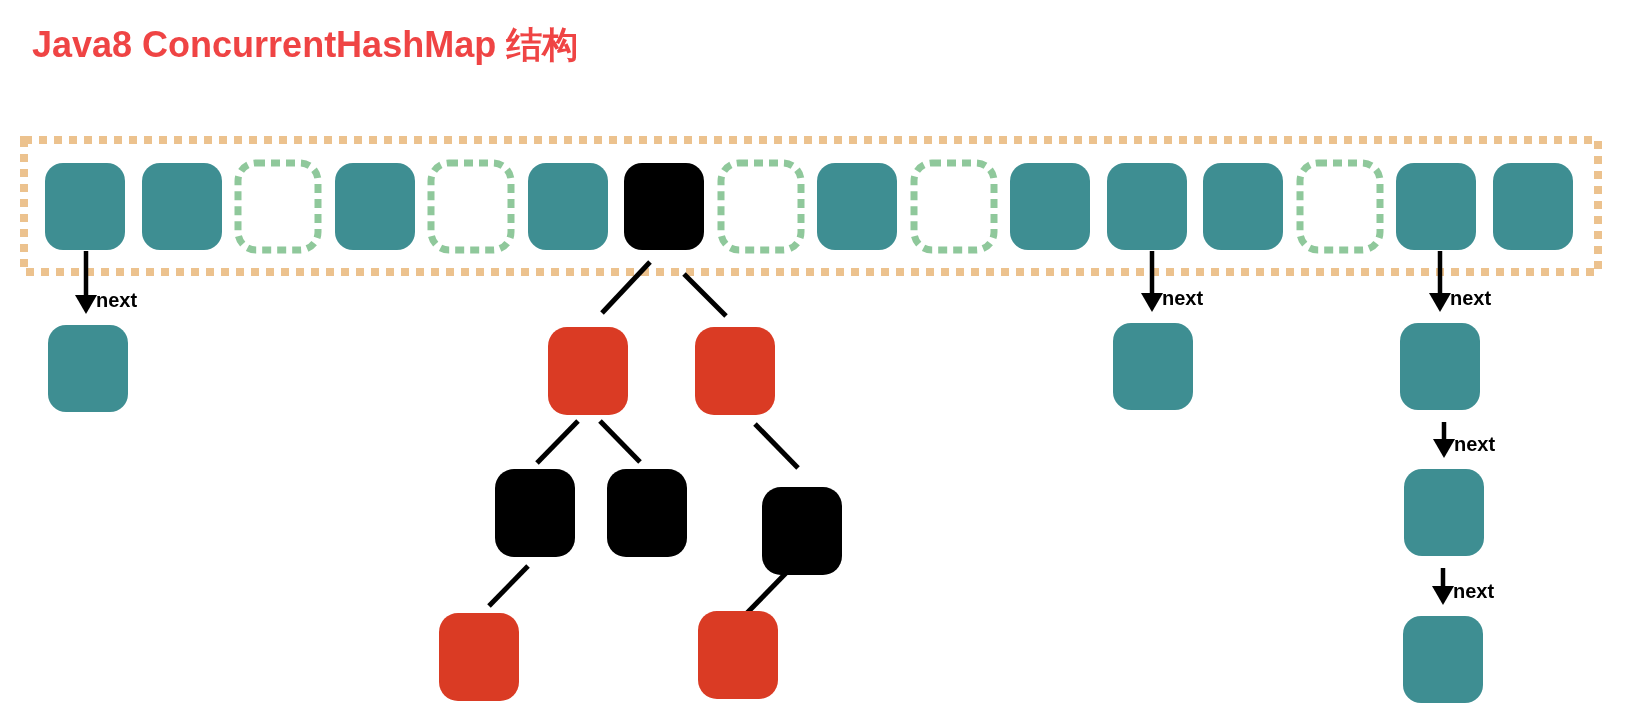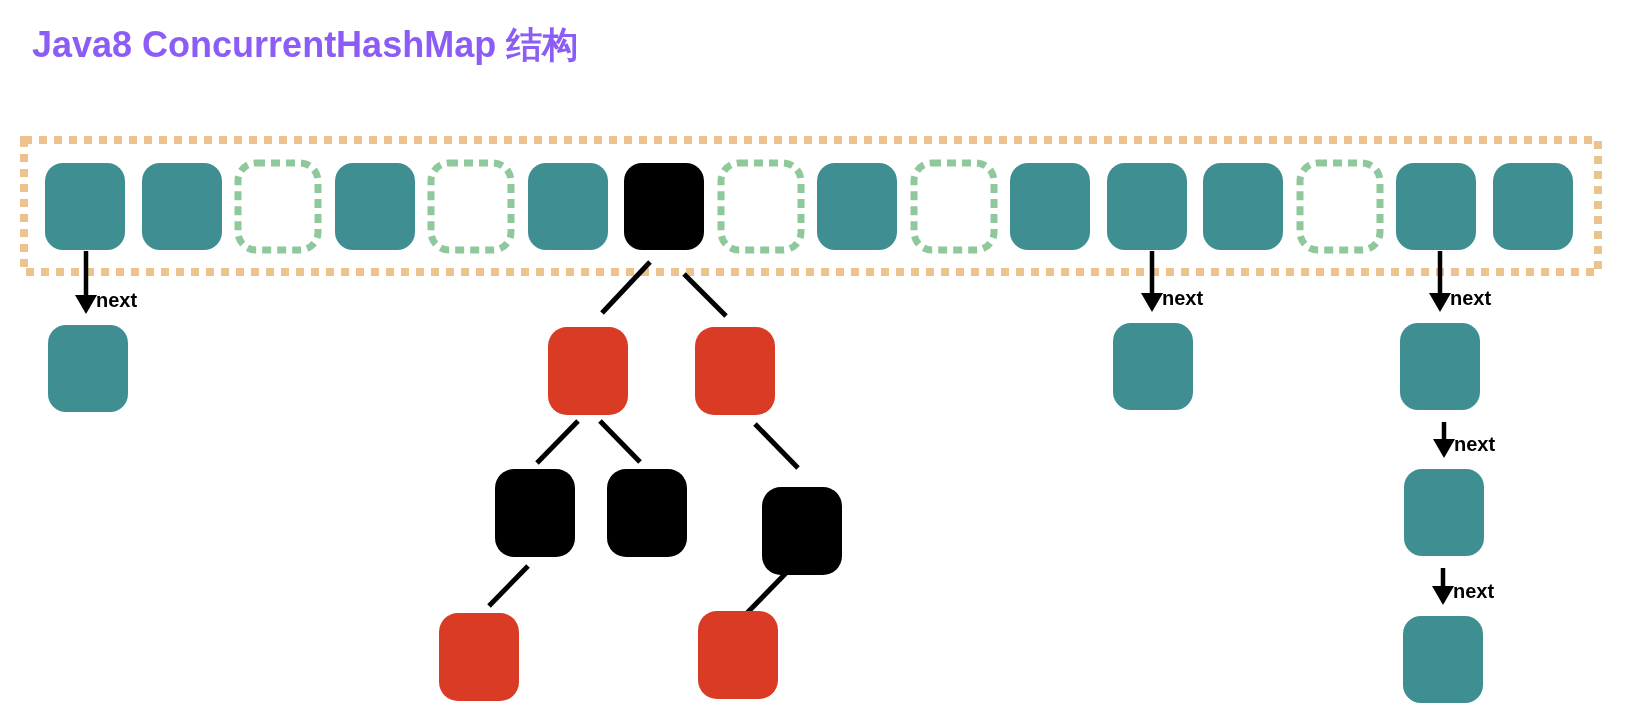--- a/index.html
+++ b/index.html
@@ -11,21 +11,21 @@
     overflow:hidden;
     font-family:"Liberation Sans",sans-serif;
   }
   .title{
     position:absolute;
     left:32px;
     top:24px;
     font-size:36px;
     line-height:42px;
     font-weight:bold;
-    color:#8b5cf6;
+    color:#ef4444;
     letter-spacing:0px;
     white-space:nowrap;
   }
   .diagram-svg{
     position:absolute;
     left:0;
     top:0;
   }
   .diagram-svg text{
     font-family:"Liberation Sans",sans-serif;

